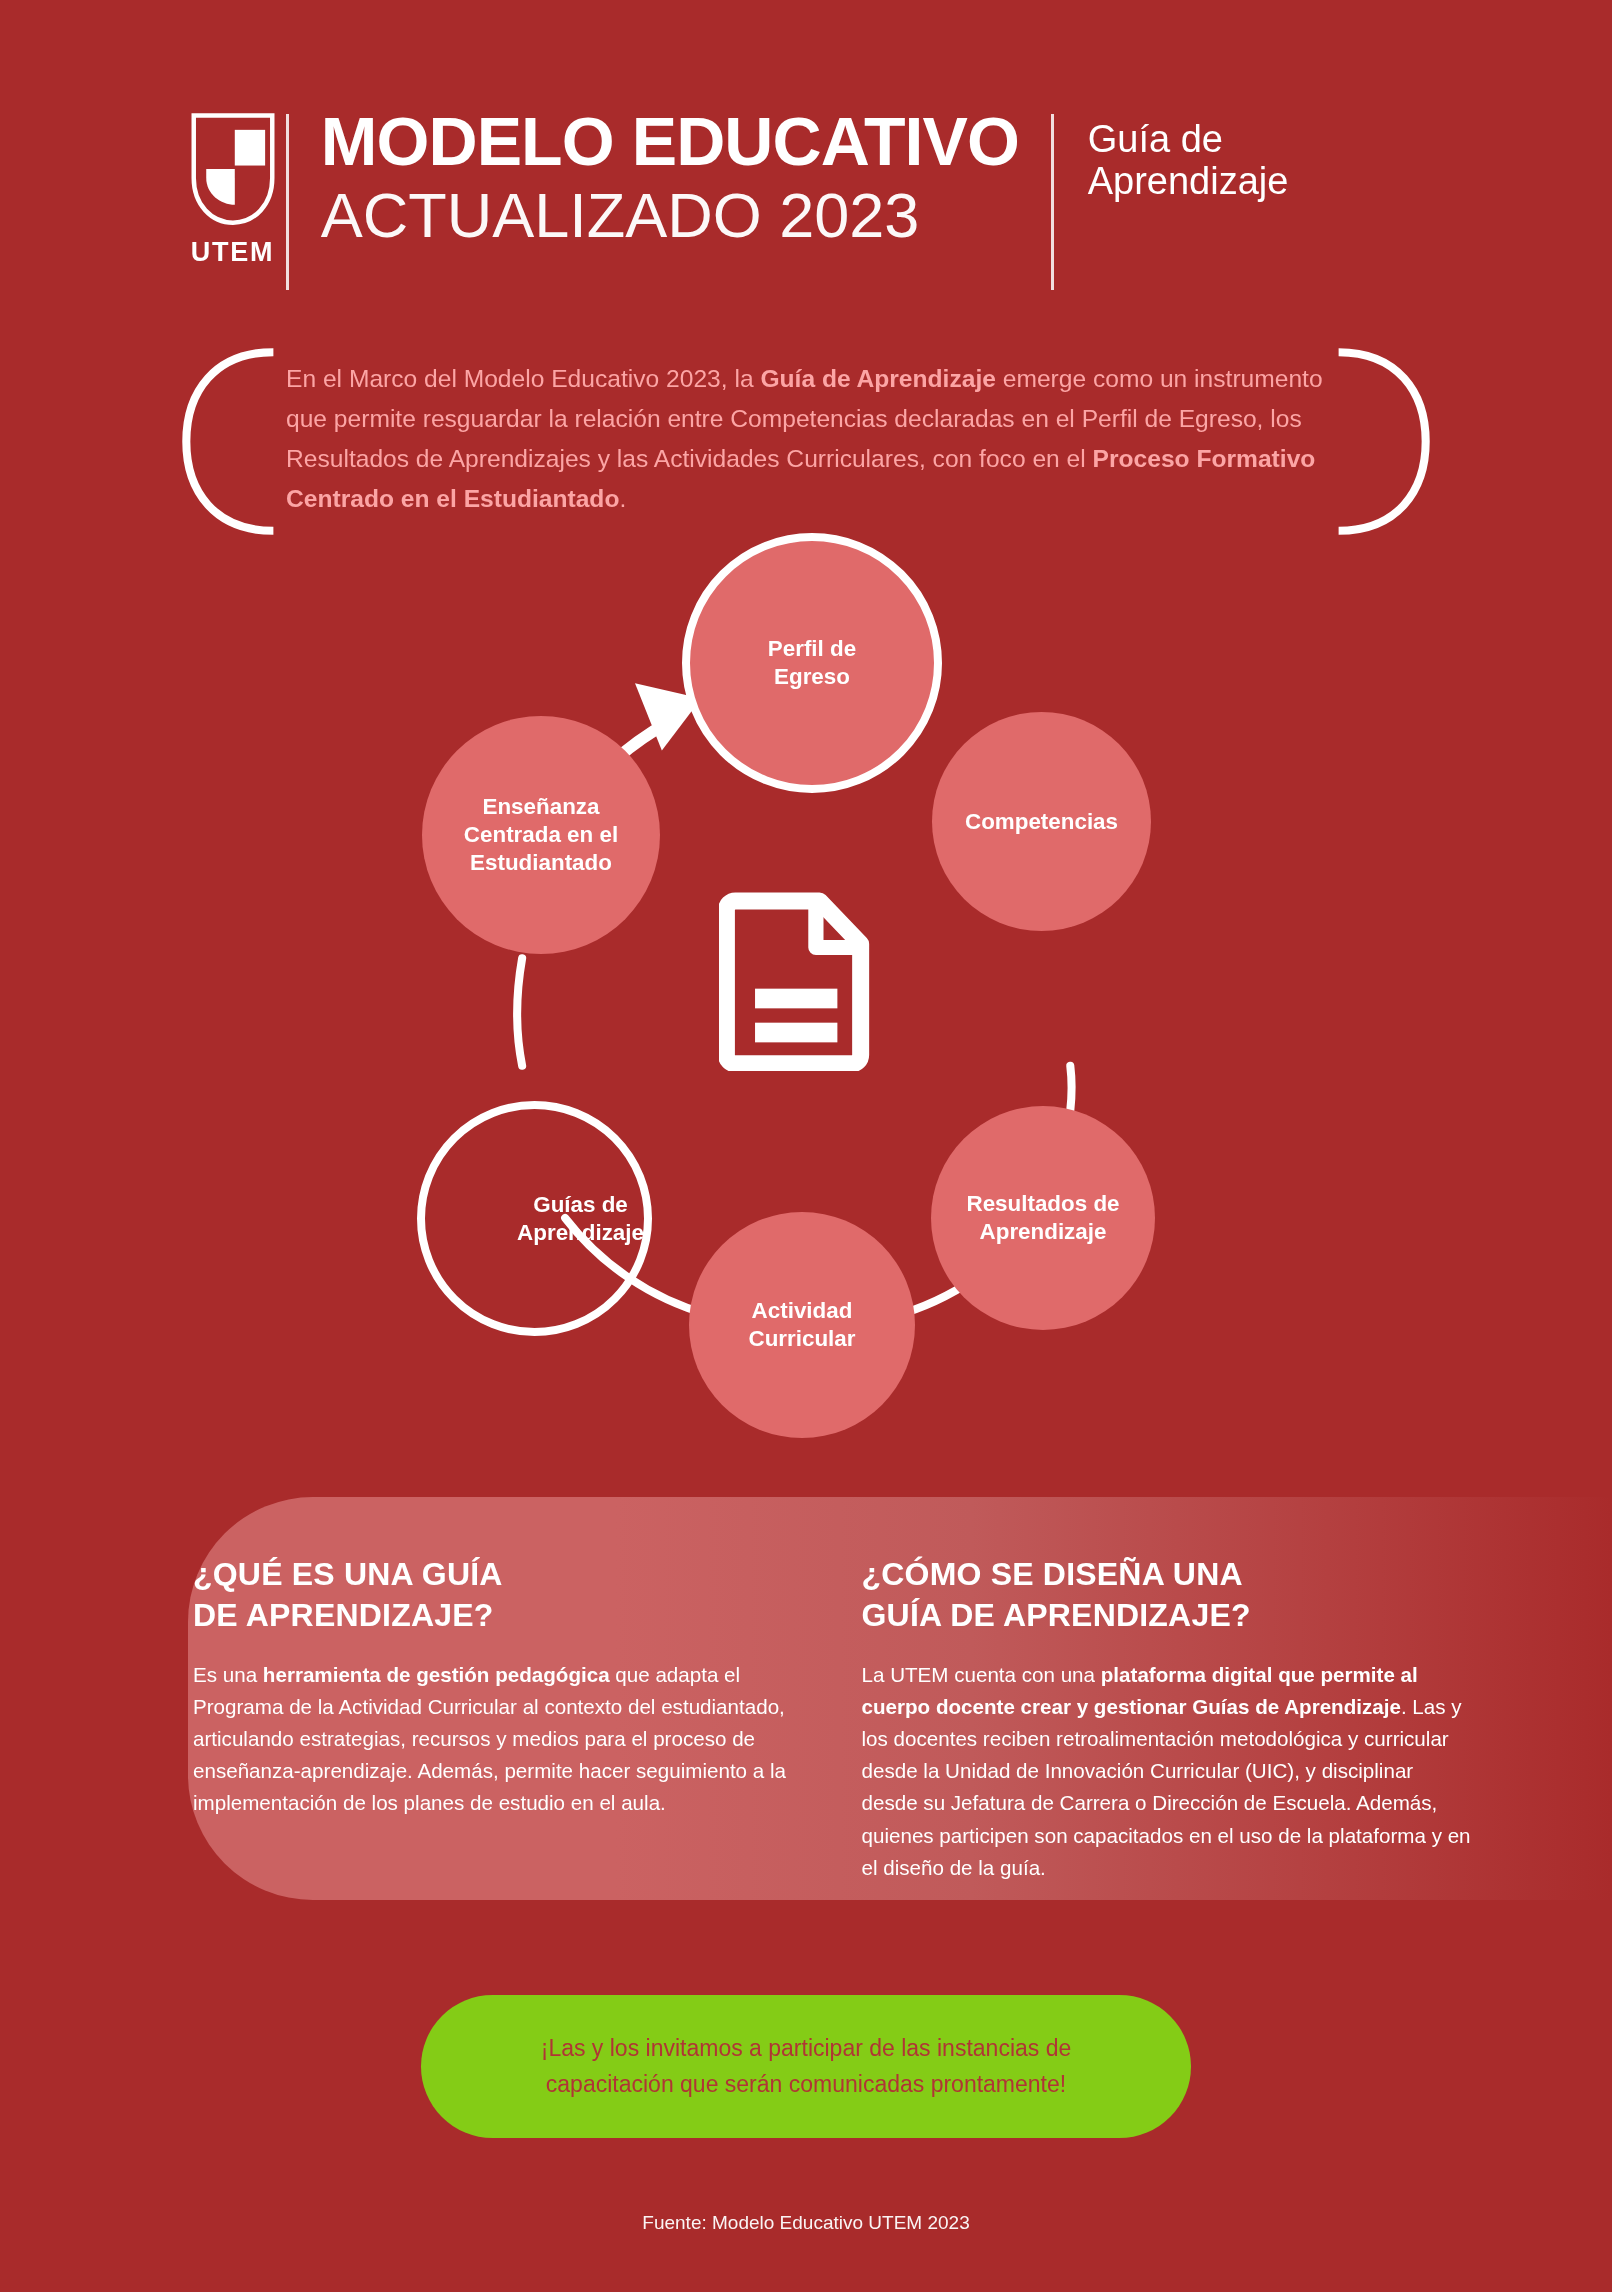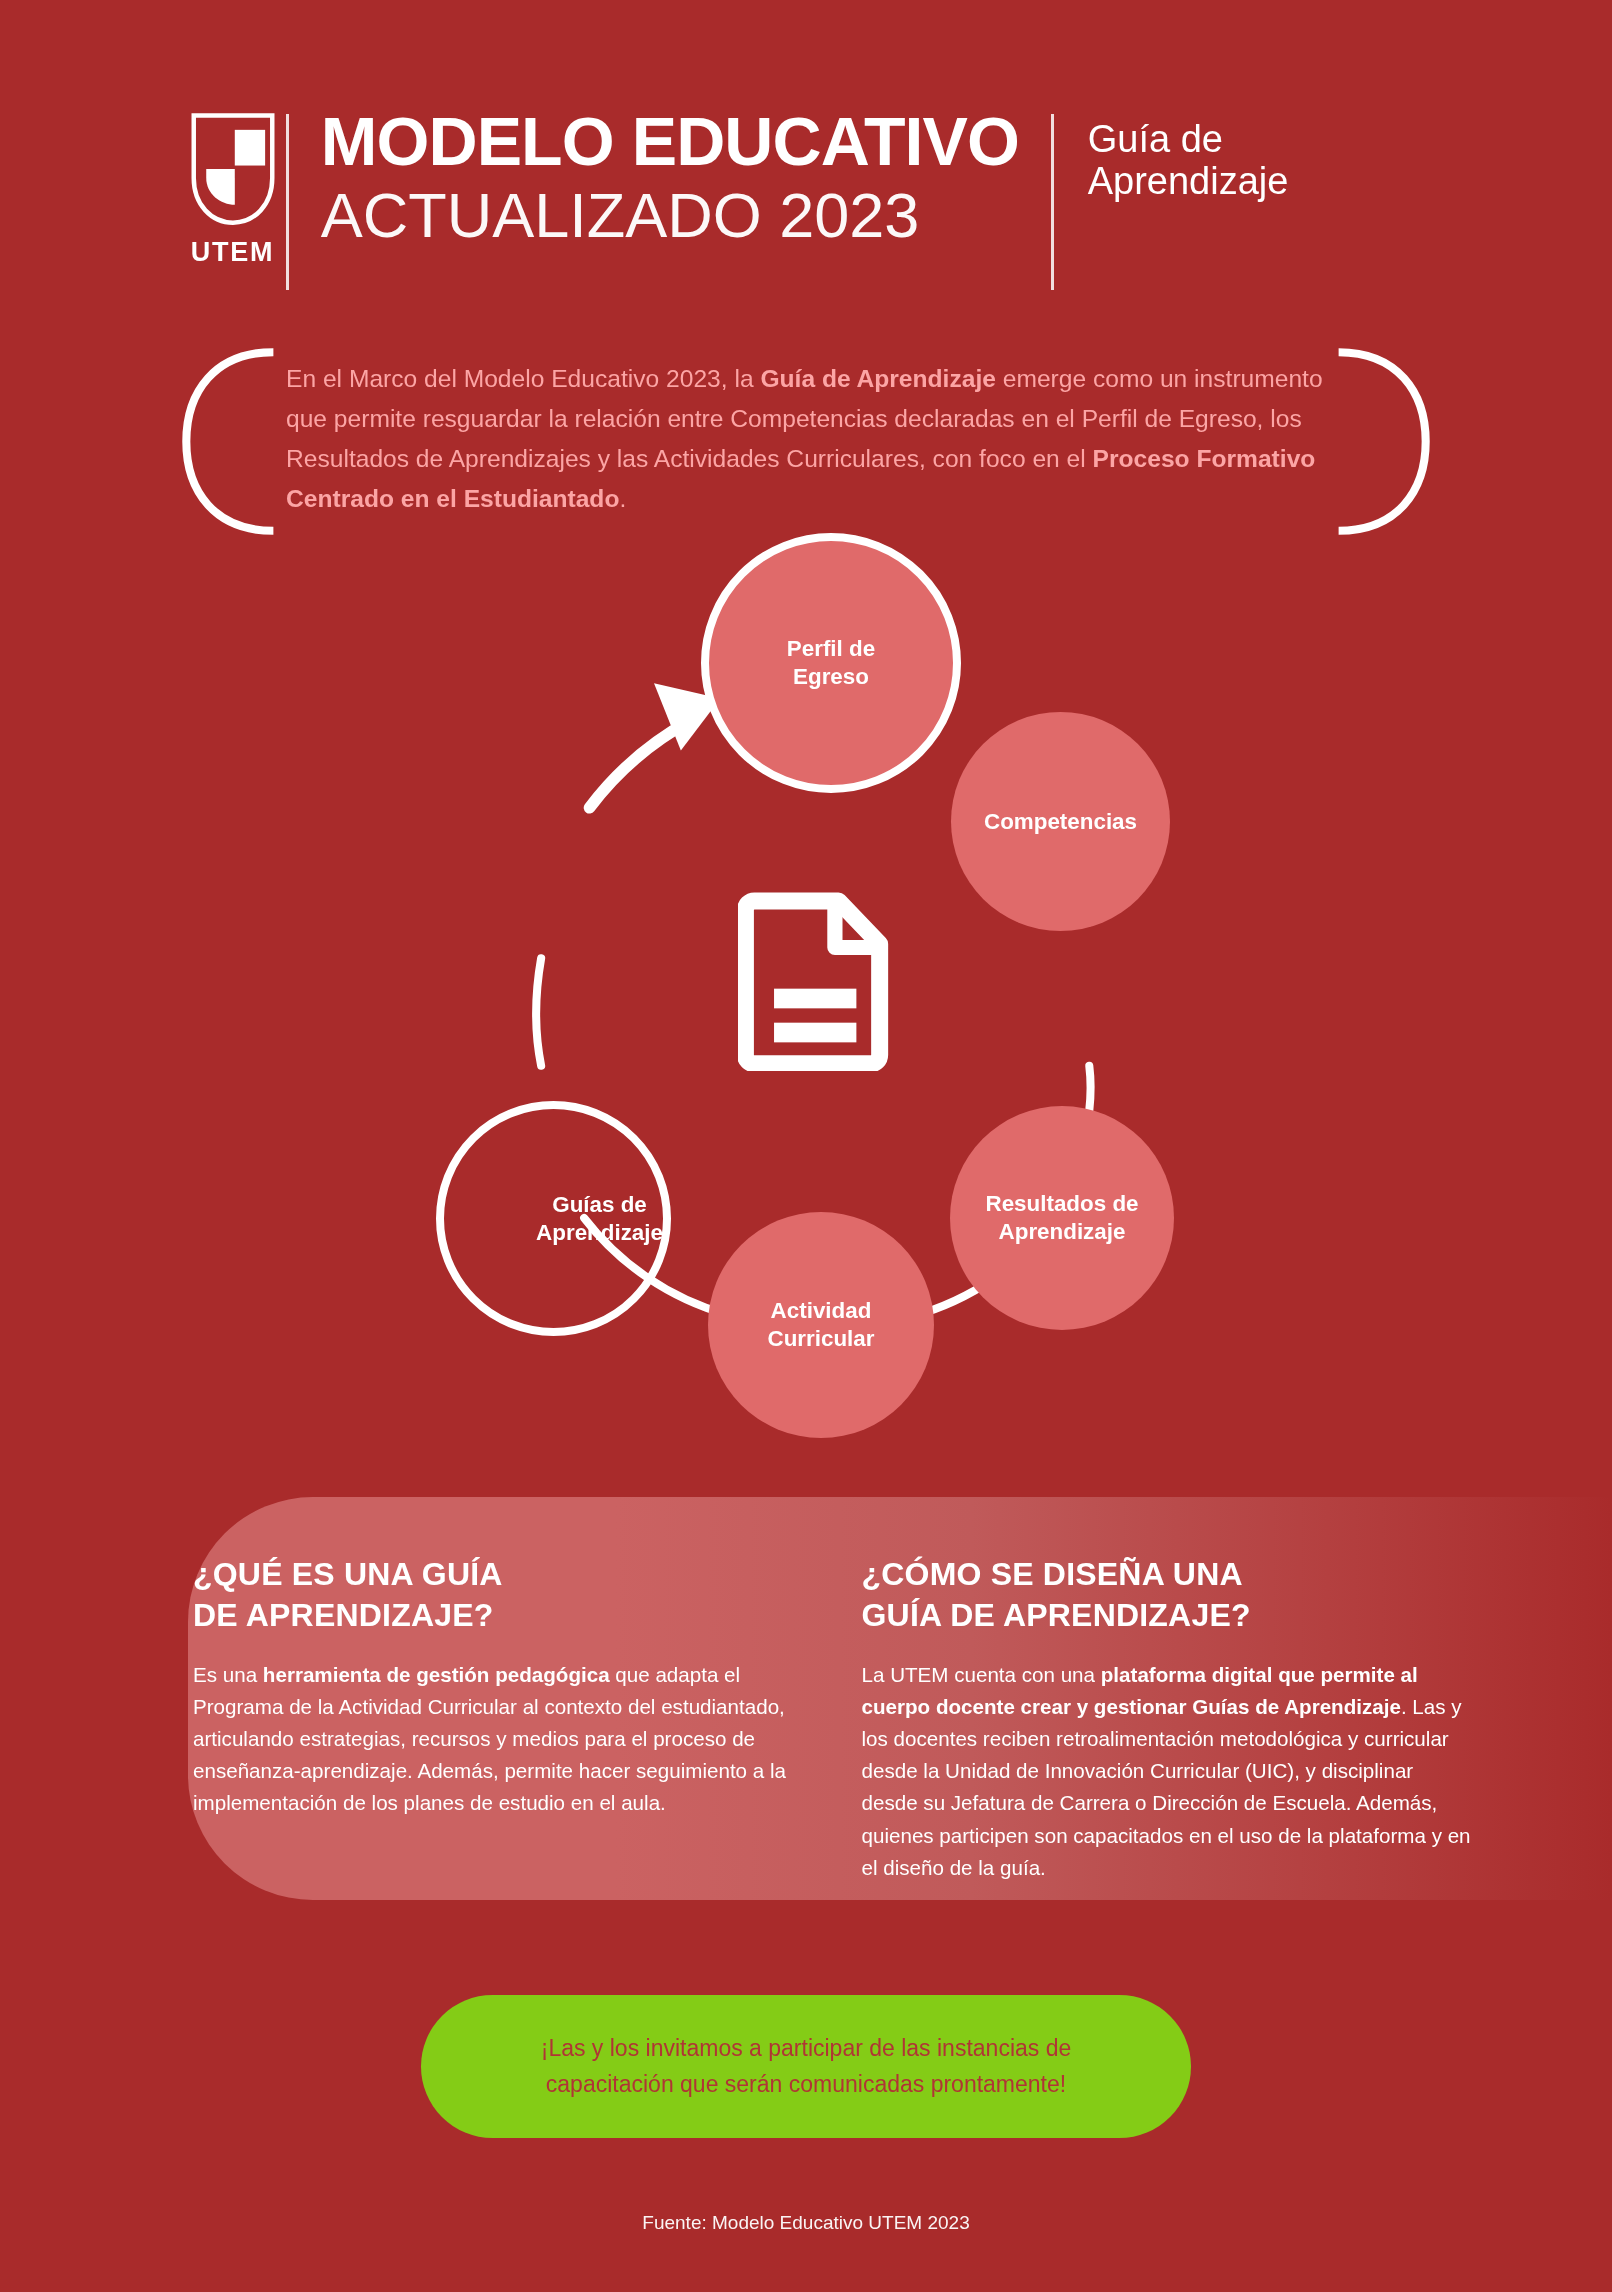--- a/index.html
+++ b/index.html
@@ -28,21 +28,21 @@
 
   
   .intro{position:absolute;left:179px;top:345px;width:1254px;height:193px;}
   .brk{position:absolute;top:0;width:99px;height:193px;}
   .brk.left{left:0;}
   .brk.right{right:0;}
   .intro-text{position:absolute;left:107px;top:14.3px;width:1052px;color:#fca5a5;font-size:24.6px;line-height:1.62;font-weight:300;}
   .intro-text b{font-weight:700;}
 
   
-  .cycle{position:absolute;left:405px;top:573px;width:824px;height:860px;text-decoration:underline;}
+  .cycle{position:absolute;left:386px;top:573px;width:824px;height:860px;text-decoration:underline;}
   .cycle svg{position:absolute;left:0;top:0;}
   .node{position:absolute;display:flex;align-items:center;justify-content:center;text-align:center;
         color:#fff;font-weight:700;font-size:22.4px;line-height:1.24;border-radius:50%;box-sizing:border-box;}
   .node.solid{background:#E06A6A;}
   .node.ring{background:#E06A6A;border:8px solid #fff;}
   .node.hollow{background:transparent;border:8px solid #fff;}
 
   
   .panel{position:absolute;left:188px;top:1497px;width:1424px;height:403px;
          border-top-left-radius:125px;border-bottom-left-radius:125px;
@@ -159,20 +159,25 @@
     <div class="node solid" style="left:303px;top:724px;width:226px;height:226px;margin-top:-85px;">
       <span style="white-space:pre-line">Actividad
 Curricular</span>
     </div>
 
     <div class="node hollow" style="left:31px;top:528px;width:235px;height:235px;justify-content:flex-end;">
       <span style="white-space:pre-line">Guías de
 Aprendizaje</span>
     </div>
 
+    <div class="node solid" style="left:36px;top:143px;width:238px;height:238px;">
+      <span style="white-space:pre-line">Enseñanza
+Centrada en el
+Estudiantado</span>
+    </div>
   </div>
 
   <div class="panel"></div>
 
   <div class="cols">
 
     <div class="col">
       <h2>
         <span>¿QUÉ ES UNA GUÍA</span><br>
         <span>DE APRENDIZAJE?</span>

